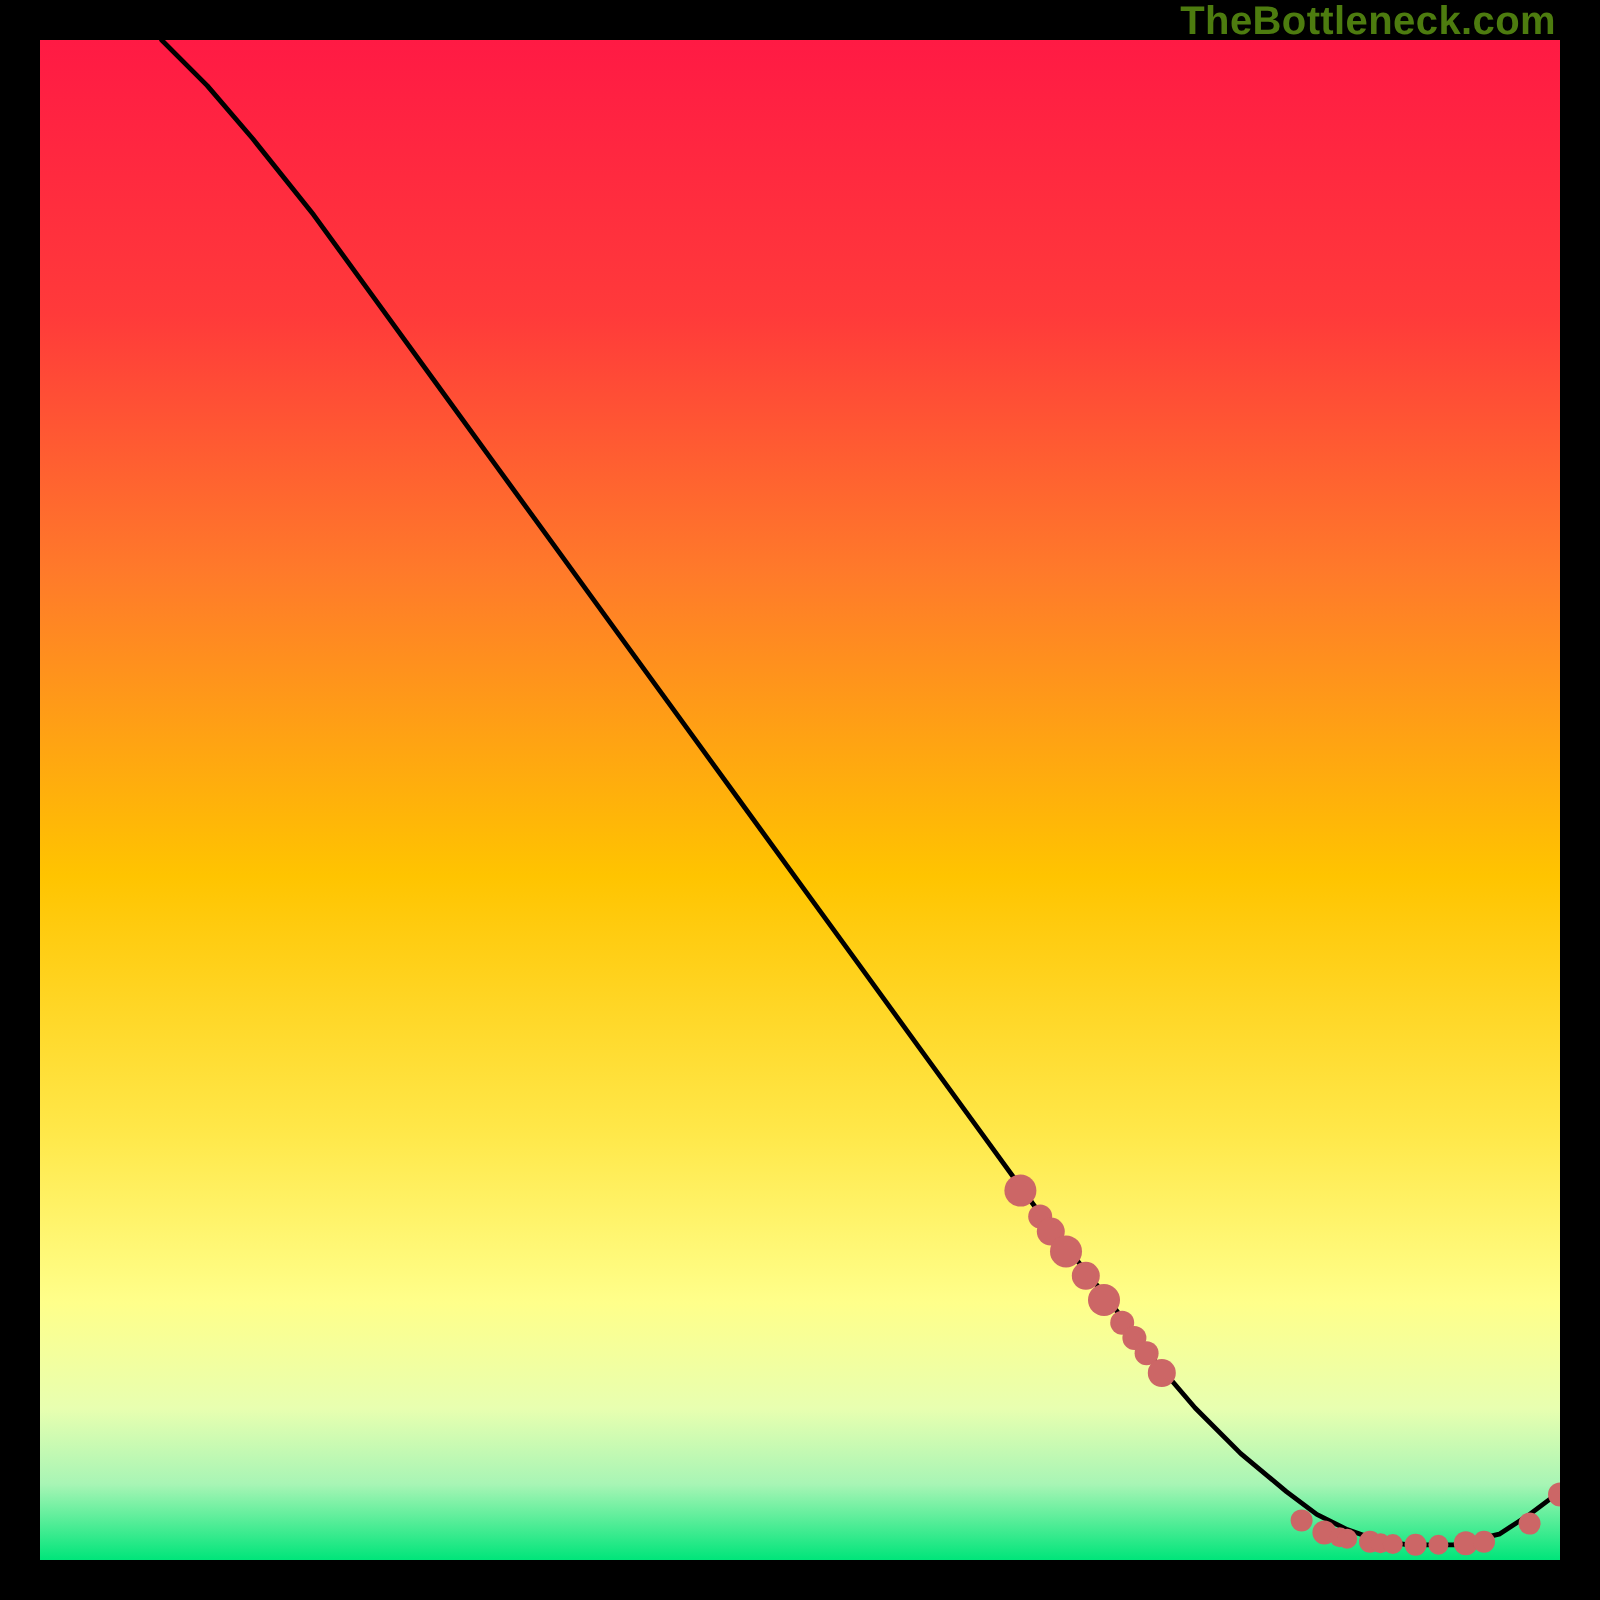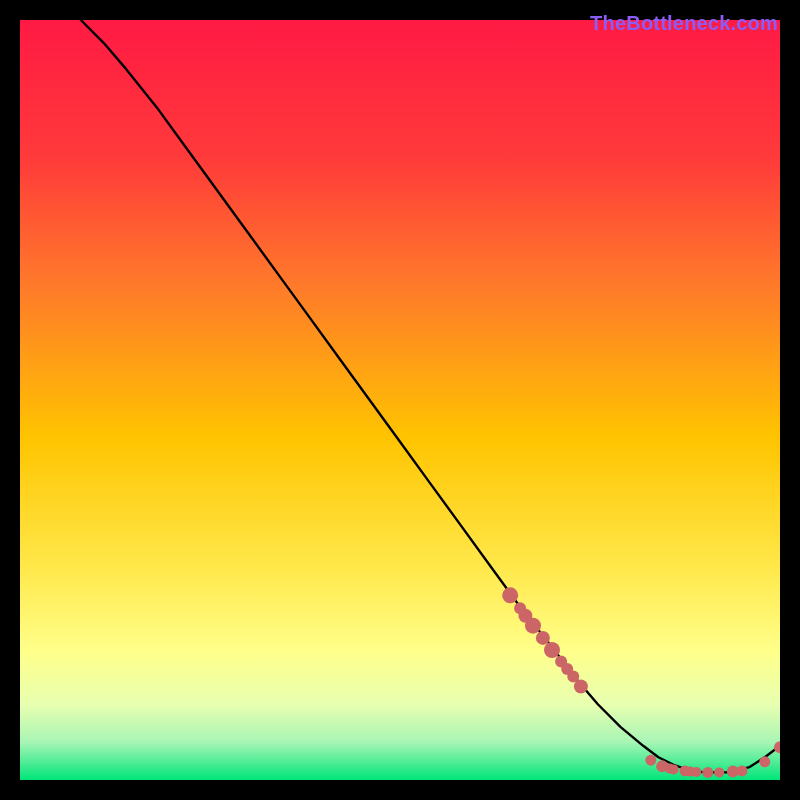--- a/index.html
+++ b/index.html
@@ -17,26 +17,26 @@
   }
   .plot {
     position: absolute;
     left: 20px;
     top: 20px;
     width: 760px;
     height: 760px;
   }
   .watermark {
     position: absolute;
-    top: 12px;
+    top: 0px;
     right: 22px;
     font-family: Arial, Helvetica, sans-serif;
     font-size: 20px;
     font-weight: 600;
-    color: #8b5cf6;
+    color: #4d7c0f;
     letter-spacing: 0.2px;
     z-index: 5;
   }
   svg { display: block; }
 </style>
 </head>
 <body>
 
 <div class="stage">
   <div class="watermark">TheBottleneck.com</div>

